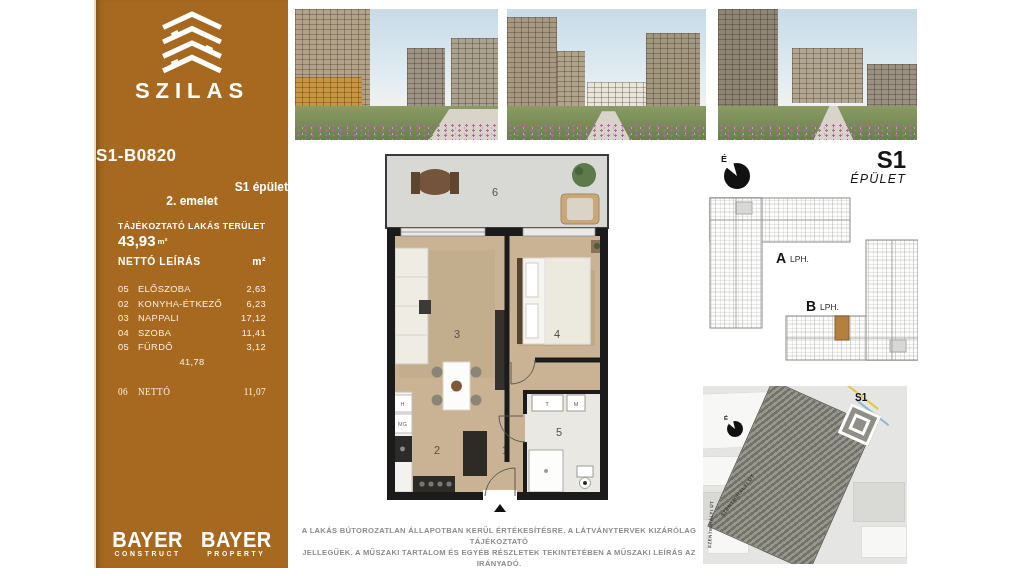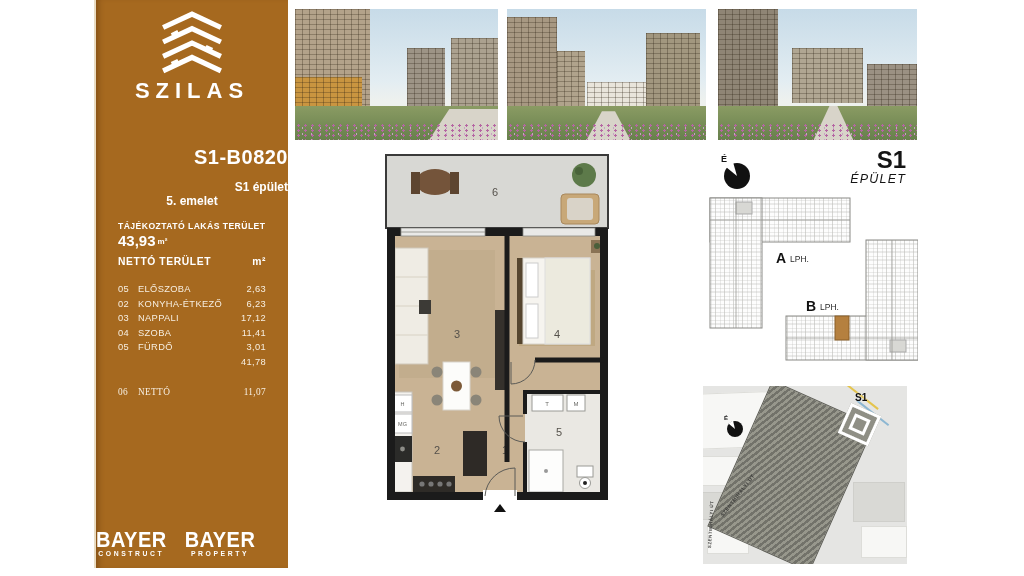--- a/index.html
+++ b/index.html
@@ -7,41 +7,41 @@
               font-family:"Liberation Sans", sans-serif; }
   #stage { position:relative; width:1000px; height:576px; background:#fff; }
 
   
   #sidebar { position:absolute; left:94px; top:0; width:194px; height:568px;
              background:#a6691f; border-left:2px solid #e9dcc3;
              box-shadow: inset 6px 0 6px -4px rgba(60,30,0,.35); color:#fff; }
   #logo { position:absolute; top:10px; left:0; right:0; text-align:center; }
   #wordmark { position:absolute; top:78px; left:0; right:0; text-align:center;
               font-size:22px; font-weight:700; letter-spacing:6px; line-height:25px; color:#fff; }
-  #unit-id { position:absolute; top:146px; left:0; right:0; text-align:right;
-             font-size:20px; font-weight:800; letter-spacing:.5px; }
+  #unit-id { position:absolute; top:146px; left:0; right:0; text-align:left;
+             font-size:17px; font-weight:800; letter-spacing:.5px; }
   #unit-building { position:absolute; top:180px; left:0; right:0; text-align:right;
                    font-size:12px; font-weight:700; }
   #unit-floor { position:absolute; top:194px; left:0; right:0; text-align:center;
                 font-size:12px; font-weight:700; }
   #sold-label { position:absolute; top:221px; left:22px; right:22px;
                 font-size:8.6px; font-weight:700; letter-spacing:.45px; }
   #sold-value { position:absolute; top:232px; left:22px; font-size:15px; font-weight:800; }
   #sold-value .u { font-size:8px; font-weight:700; vertical-align:2px; margin-left:2px; }
   #areas { position:absolute; top:255px; left:22px; right:22px; }
   .arow { display:grid; grid-template-columns:20px 1fr auto; align-items:baseline;
           font-size:9.3px; letter-spacing:.35px; line-height:14.4px; color:#f7efe2; }
   .arow.head { grid-template-columns:1fr auto; font-size:10.3px; font-weight:700;
                color:#fff; margin-bottom:13px; letter-spacing:.6px; }
   .arow .aval { text-align:right; }
   .arow.subtotal { grid-template-columns:1fr; margin-top:1px; }
-  .arow.subtotal .aval { font-weight:400; }
+  .arow.subtotal .aval { font-weight:400;text-align:center; }
   .arow.balcony { margin-top:15px;font-family:Liberation Serif, serif; }
   #logos { position:absolute; bottom:11px; left:0; right:0; display:flex;
-           gap:18px; }
+           justify-content:center; gap:18px; }
   .logo-b { text-align:center; }
   .logo-b .nm { font-size:20px; font-weight:800; letter-spacing:.5px; line-height:19px;
                 transform:scaleY(1.08); }
   .logo-b .dv { font-size:6.8px; font-weight:700; letter-spacing:2.6px; margin-top:1px; }
 
   
   .photo { position:absolute; top:9px; height:131px; overflow:hidden;
            background:linear-gradient(#c7dbe8 0%, #e3edf2 55%, #eef1ee 70%); }
   #photo1 { left:295px; width:203px; } #photo2 { left:507px; width:199px; }
   #photo3 { left:718px; width:199px; }
@@ -113,30 +113,30 @@
           <rect x="51" y="35" width="7" height="4" transform="rotate(25 54 37)"></rect>
           <rect x="18" y="49" width="7" height="4" transform="rotate(-25 21 51)"></rect>
         </g>
       </svg>
     </div>
     <div id="wordmark">
       <div>SZILAS</div>
     </div>
     <div id="unit-id">S1-B0820</div>
     <div id="unit-building">S1 épület</div>
-    <div id="unit-floor">5. emelet</div>
+    <div id="unit-floor">2. emelet</div>
 
     <div id="sold-label">TÁJÉKOZTATÓ LAKÁS TERÜLET</div>
     <div id="sold-value">
       <span>43,93</span><span class="u">m²</span>
     </div>
 
     <div id="areas">
       <div class="arow head">
-        <span class="aname">NETTÓ TERÜLET</span>
+        <span class="aname">NETTÓ LEÍRÁS</span>
         <span class="aval">m²</span>
       </div>
       <div class="arow">
         <span class="ano">05</span>
         <span class="aname">ELŐSZOBA</span>
         <span class="aval">2,63</span>
       </div>
       <div class="arow">
         <span class="ano">02</span>
         <span class="aname">KONYHA-ÉTKEZŐ</span>
@@ -148,21 +148,21 @@
         <span class="aval">17,12</span>
       </div>
       <div class="arow">
         <span class="ano">04</span>
         <span class="aname">SZOBA</span>
         <span class="aval">11,41</span>
       </div>
       <div class="arow">
         <span class="ano">05</span>
         <span class="aname">FÜRDŐ</span>
-        <span class="aval">3,01</span>
+        <span class="aval">3,12</span>
       </div>
       <div class="arow subtotal">
         <span class="aval">41,78</span>
       </div>
       <div class="arow balcony">
         <span class="ano">06</span>
         <span class="aname">NETTÓ</span>
         <span class="aval">11,07</span>
       </div>
     </div>
@@ -349,14 +349,18 @@
     <div id="s1-map-label">S1</div>
     <svg id="map-compass" width="26" height="28" viewBox="0 0 26 28">
       <text x="3" y="8" font-size="6" font-weight="bold" fill="#141414">É</text>
       <circle cx="14" cy="17" r="8" fill="#111"></circle>
       <polygon points="14,17 7.5,11.5 12,8.5" fill="#fff"></polygon>
     </svg>
     <div id="street1" class="street">SZENTMIHÁLYI ÚT</div>
     <div id="street2" class="street">SZENTMIHÁLYI ÚT</div>
   </div>
 
+  <div id="disclaimer">
+    <div>A LAKÁS BÚTOROZATLAN ÁLLAPOTBAN KERÜL ÉRTÉKESÍTÉSRE. A LÁTVÁNYTERVEK KIZÁRÓLAG TÁJÉKOZTATÓ</div>
+    <div>JELLEGŰEK. A MŰSZAKI TARTALOM ÉS EGYÉB RÉSZLETEK TEKINTETÉBEN A MŰSZAKI LEÍRÁS AZ IRÁNYADÓ.</div>
+  </div>
 
 </div>
 
 </body></html>

